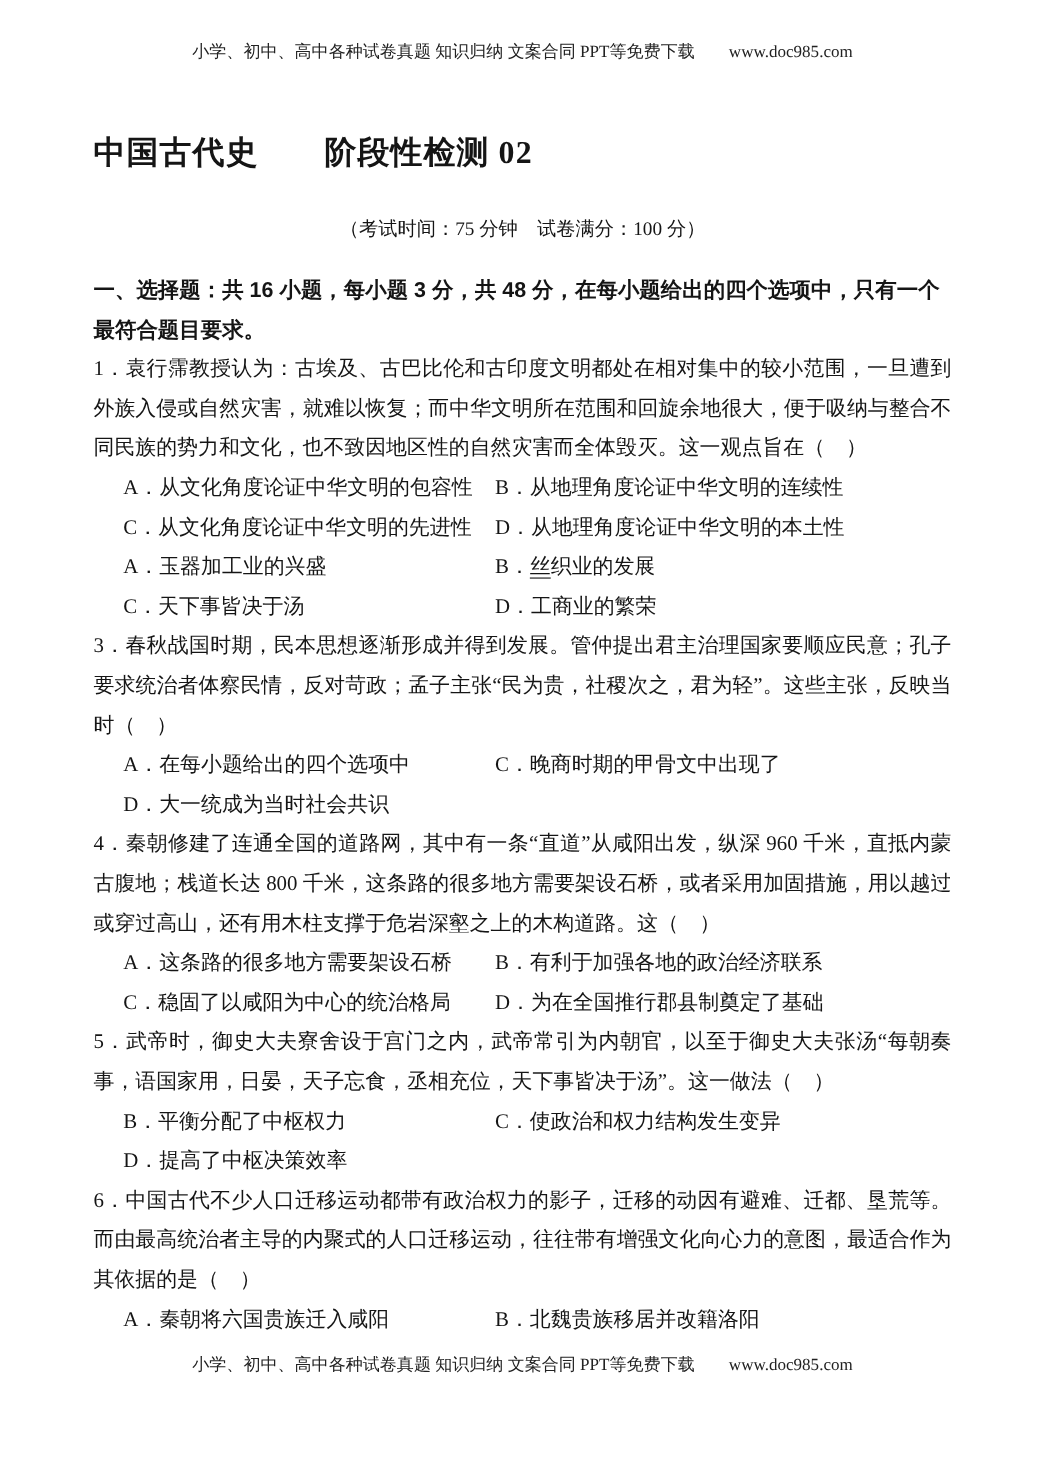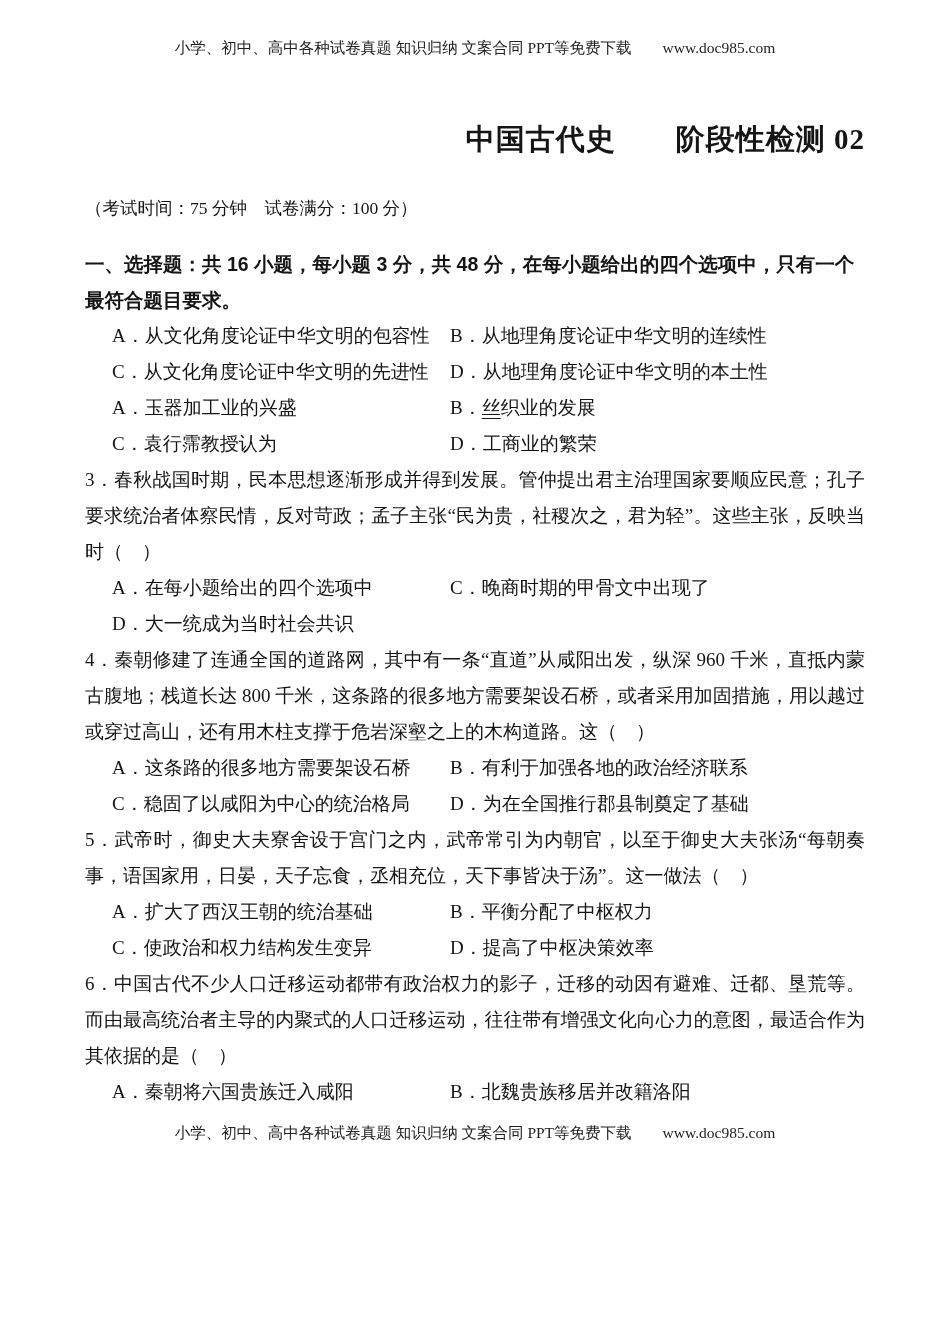--- a/index.html
+++ b/index.html
@@ -16,29 +16,29 @@
   }
   .site-line{
     text-align:center;
     font-size:15.5px;
     line-height:20px;
     color:#222;
     white-space:nowrap;
   }
   .doc-title{
     margin-top:62px;
-    text-align:right;
+    text-align:left;
     font-size:29px;
     font-weight:700;
     line-height:38px;
     letter-spacing:1px;
   }
   .exam-info{
     margin-top:38px;
-    text-align:left;
+    text-align:center;
     font-size:17.5px;
     line-height:24px;
   }
   .section-heading{
     margin-top:26px;
     font-family:Liberation Sans, sans-serif;
     font-weight:700;
     font-size:19.5px;
     line-height:36px;
     letter-spacing:0;
@@ -66,32 +66,33 @@
 </head>
 <body>
 
 <div class="page">
   <div class="site-line">小学、初中、高中各种试卷真题 知识归纳 文案合同 PPT等免费下载　　www.doc985.com</div>
   <div class="doc-title">中国古代史　　阶段性检测 02</div>
   <div class="exam-info">（考试时间：75 分钟　试卷满分：100 分）</div>
   <div class="section-heading">一、选择题：共 16 小题，每小题 3 分，共 48 分，在每小题给出的四个选项中，只有一个最符合题目要求。</div>
   <div class="questions">
       <div class="question">
+        <p class="stem"><span>1</span>．<span>袁行霈教授认为：古埃及、古巴比伦和古印度文明都处在相对集中的较小范围，一旦遭到外族入侵或自然灾害，就难以恢复；而中华文明所在范围和回旋余地很大，便于吸纳与整合不同民族的势力和文化，也不致因地区性的自然灾害而全体毁灭。这一观点旨在（　）</span></p>
         <div class="options">
           <div class="option"><span>A</span>．<span>从文化角度论证中华文明的包容性</span></div>
           <div class="option"><span>B</span>．<span>从地理角度论证中华文明的连续性</span></div>
           <div class="option"><span>C</span>．<span>从文化角度论证中华文明的先进性</span></div>
           <div class="option"><span>D</span>．<span>从地理角度论证中华文明的本土性</span></div>
         </div>
       </div>
       <div class="question">
         <div class="options">
           <div class="option"><span>A</span>．<span>玉器加工业的兴盛</span></div>
           <div class="option"><span>B</span>．<span class="u">丝</span><span>织业的发展</span></div>
-          <div class="option"><span>C</span>．<span>袁行霈教授认为</span></div>
+          <div class="option"><span>C</span>．<span>天下事皆决于汤</span></div>
           <div class="option"><span>D</span>．<span>工商业的繁荣</span></div>
         </div>
       </div>
       <div class="question">
         <p class="stem"><span>3</span>．<span>春秋战国时期，民本思想逐渐形成并得到发展。管仲提出君主治理国家要顺应民意；孔子要求统治者体察民情，反对苛政；孟子主张“民为贵，社稷次之，君为轻”。这些主张，反映当时（　）</span></p>
         <div class="options">
           <div class="option"><span>A</span>．<span>在每小题给出的四个选项中</span></div>
           <div class="option"><span>C</span>．<span>晚商时期的甲骨文中出现了</span></div>
           <div class="option"><span>D</span>．<span>大一统成为当时社会共识</span></div>
         </div>
@@ -101,21 +102,20 @@
         <div class="options">
           <div class="option"><span>A</span>．<span>这条路的很多地方需要架设石桥</span></div>
           <div class="option"><span>B</span>．<span>有利于加强各地的政治经济联系</span></div>
           <div class="option"><span>C</span>．<span>稳固了以咸阳为中心的统治格局</span></div>
           <div class="option"><span>D</span>．<span>为在全国推行郡县制奠定了基础</span></div>
         </div>
       </div>
       <div class="question">
         <p class="stem"><span>5</span>．<span>武帝时，御史大夫寮舍设于宫门之内，武帝常引为内朝官，以至于御史大夫张汤“每朝奏事，语国家用，日晏，天子忘食，丞相充位，天下事皆决于汤”。这一做法（　）</span></p>
         <div class="options">
-          <div class="option"><span>A</span>．<span>扩大了西汉王朝的统治基础</span></div>
           <div class="option"><span>B</span>．<span>平衡分配了中枢权力</span></div>
           <div class="option"><span>C</span>．<span>使政治和权力结构发生变异</span></div>
           <div class="option"><span>D</span>．<span>提高了中枢决策效率</span></div>
         </div>
       </div>
       <div class="question">
         <p class="stem"><span>6</span>．<span>中国古代不少人口迁移运动都带有政治权力的影子，迁移的动因有避难、迁都、垦荒等。而由最高统治者主导的内聚式的人口迁移运动，往往带有增强文化向心力的意图，最适合作为其依据的是（　）</span></p>
         <div class="options">
           <div class="option"><span>A</span>．<span>秦朝将六国贵族迁入咸阳</span></div>
           <div class="option"><span>B</span>．<span>北魏贵族移居并改籍洛阳</span></div>

